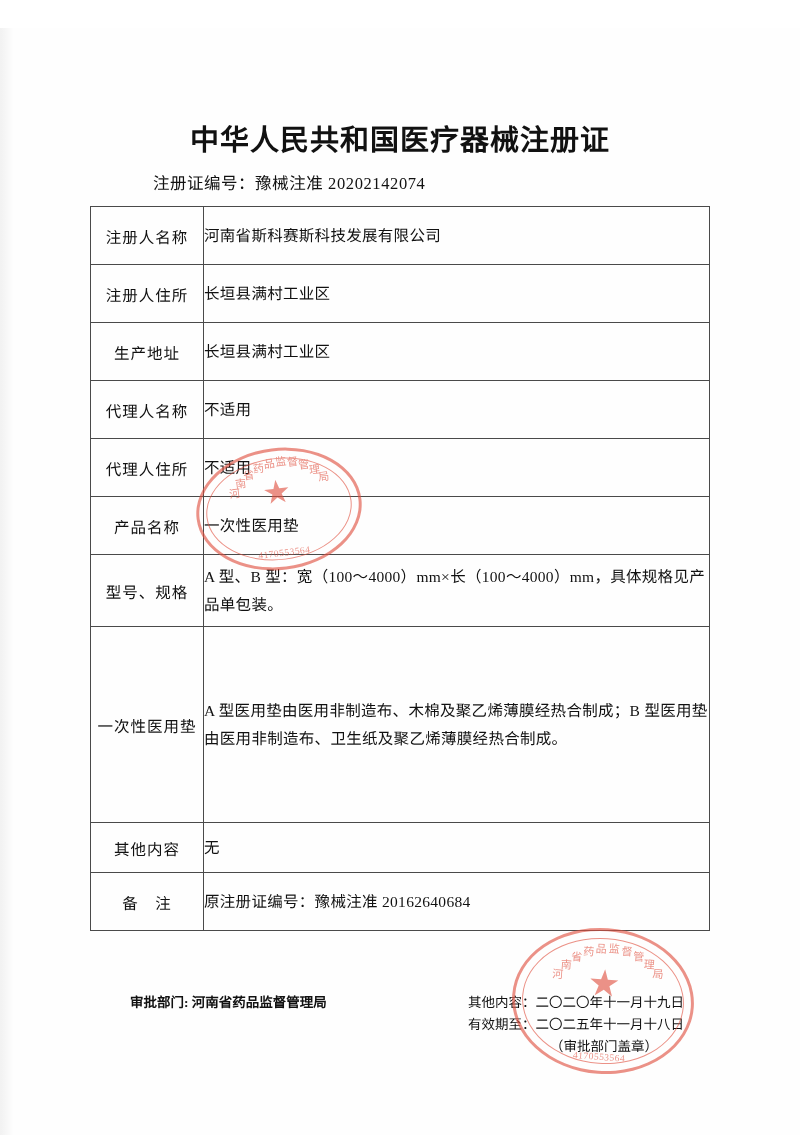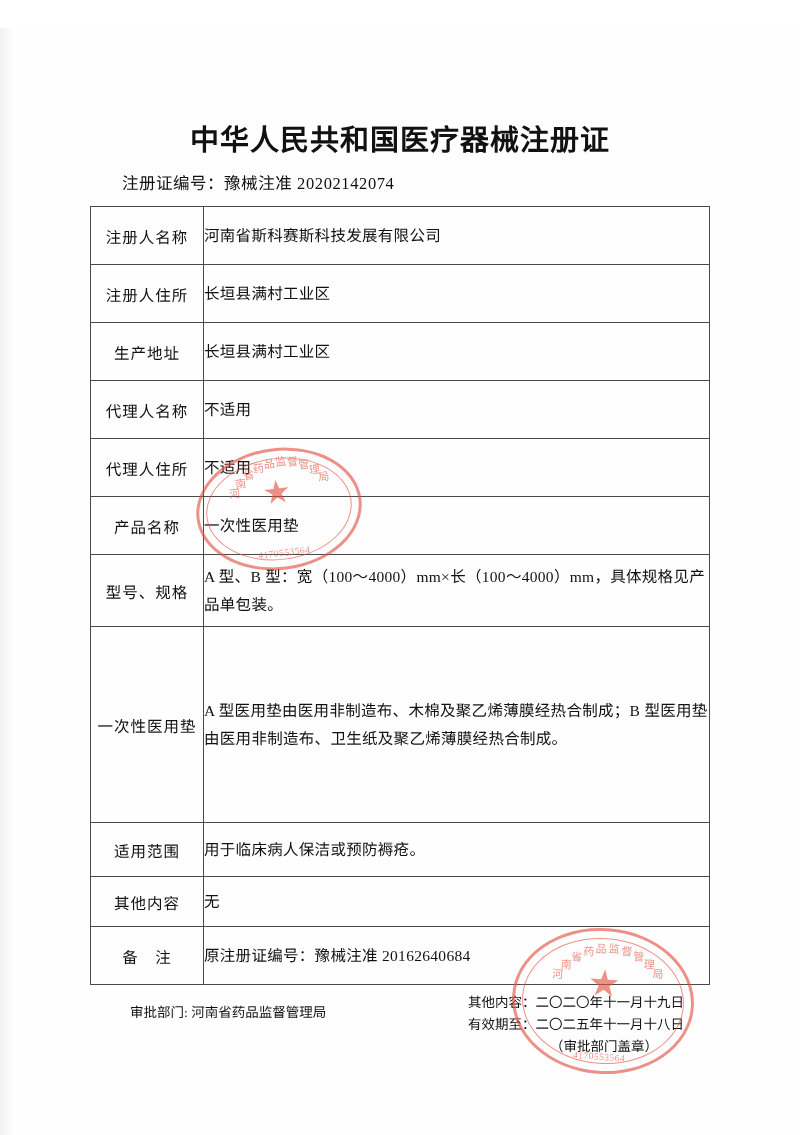--- a/index.html
+++ b/index.html
@@ -29,21 +29,21 @@
     width: 800px;
     text-align: center;
     font-size: 29px;
     font-weight: bold;
     letter-spacing: 1px;
     font-family: "Liberation Serif", "DejaVu Serif", serif;
   }
   .cert-no {
     position: absolute;
     top: 142px;
-    left: 122px;
+    left: 153px;
     font-size: 16.5px;
     letter-spacing: 0.5px;
   }
   .cert-no .num {
     letter-spacing: 0.6px;
   }
   table.cert {
     position: absolute;
     top: 178px;
     left: 90px;
@@ -86,22 +86,23 @@
     position: absolute;
     left: 90px;
     top: 963px;
     width: 620px;
     font-size: 13.5px;
     color: #111;
   }
   .footer .dept {
     position: absolute;
     left: 40px;
-    top: 10px;
-    white-space: nowrap;
+    top: 0;
+    white-space: nowrap;
+    font-weight: bold;
   }
   .footer .approve {
     position: absolute;
     left: 378px;
     top: 0;
     white-space: nowrap;
   }
   .footer .valid {
     position: absolute;
     left: 378px;
@@ -228,24 +229,20 @@
         <td class="label">产品名称</td>
         <td class="value">一次性医用垫</td>
       </tr>
       <tr class="r-h72">
         <td class="label">型号、规格</td>
         <td class="value spec-text">A 型、B 型：宽（100～4000）mm×长（100～4000）mm，具体规格见产品单包装。</td>
       </tr>
       <tr class="r-h196">
         <td class="label">一次性医用垫</td>
         <td class="value spec-text">A 型医用垫由医用非制造布、木棉及聚乙烯薄膜经热合制成；B 型医用垫由医用非制造布、卫生纸及聚乙烯薄膜经热合制成。</td>
-      </tr>
-      <tr class="r-h54">
-        <td class="label">适用范围</td>
-        <td class="value">用于临床病人保洁或预防褥疮。</td>
       </tr>
       <tr class="r-h50">
         <td class="label">其他内容</td>
         <td class="value">无</td>
       </tr>
       <tr class="r-h58">
         <td class="label wide-space">备　注</td>
         <td class="value">原注册证编号：豫械注准 20162640684</td>
       </tr>
     </tbody>

